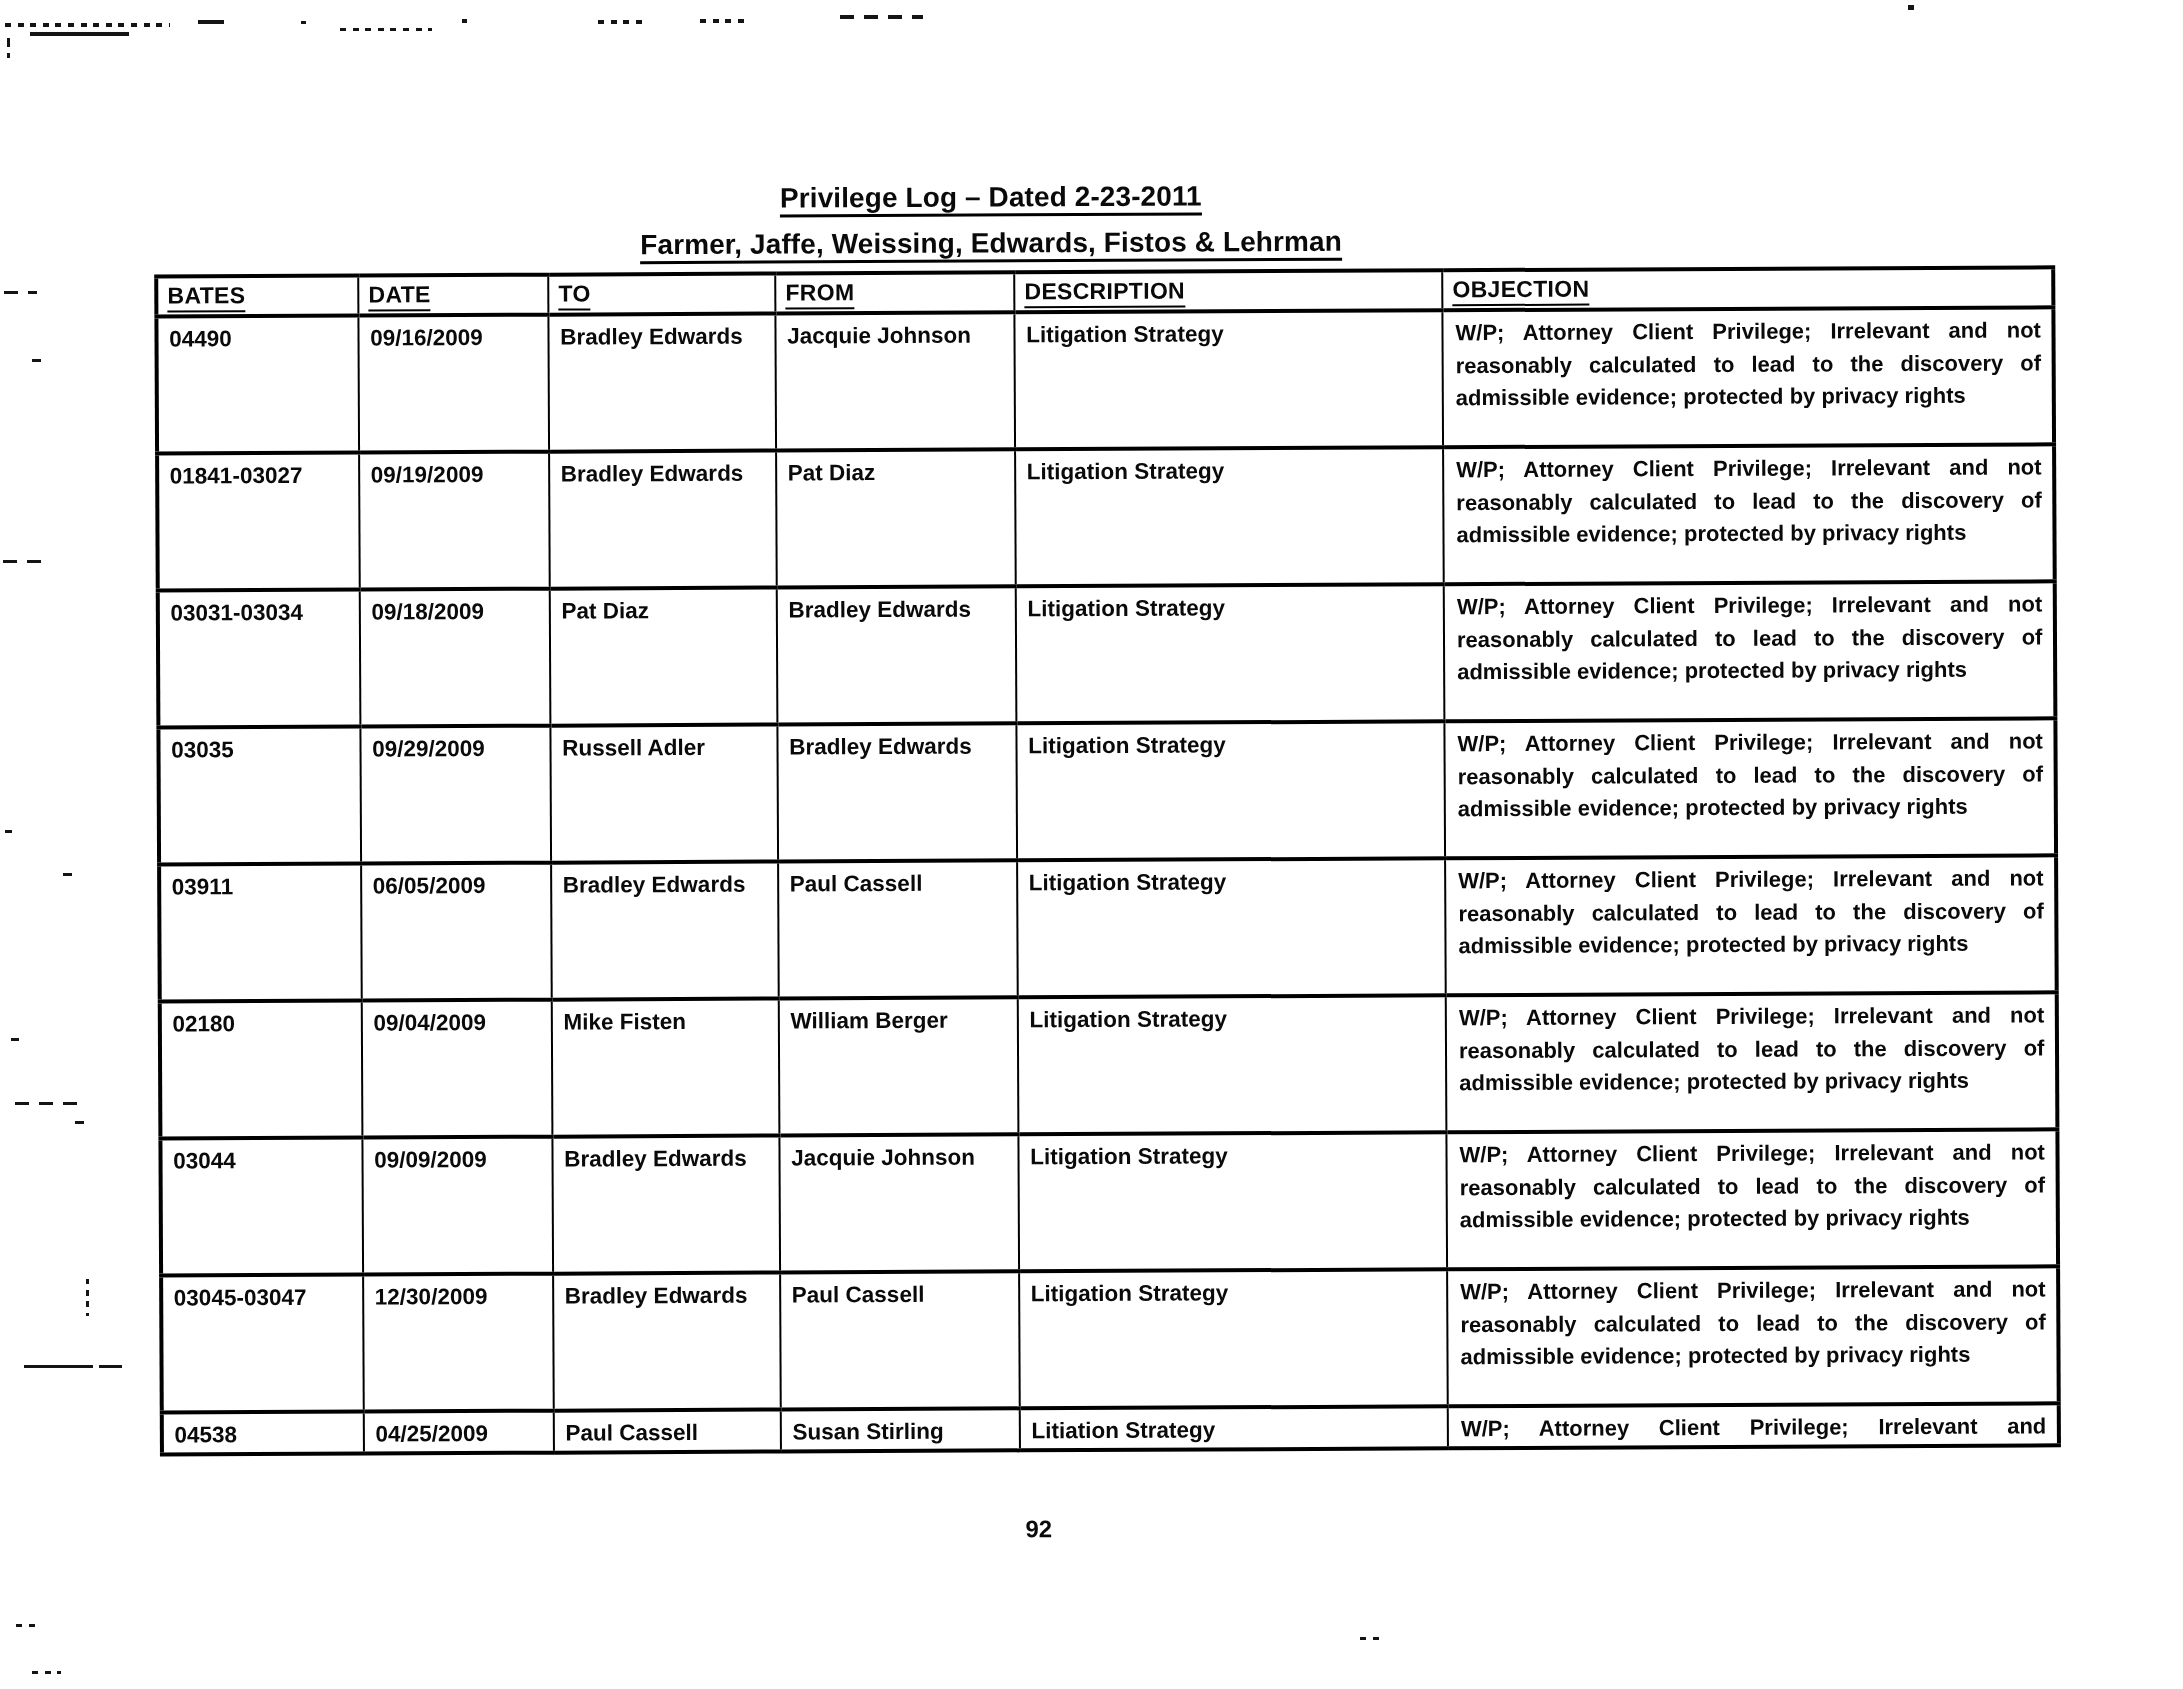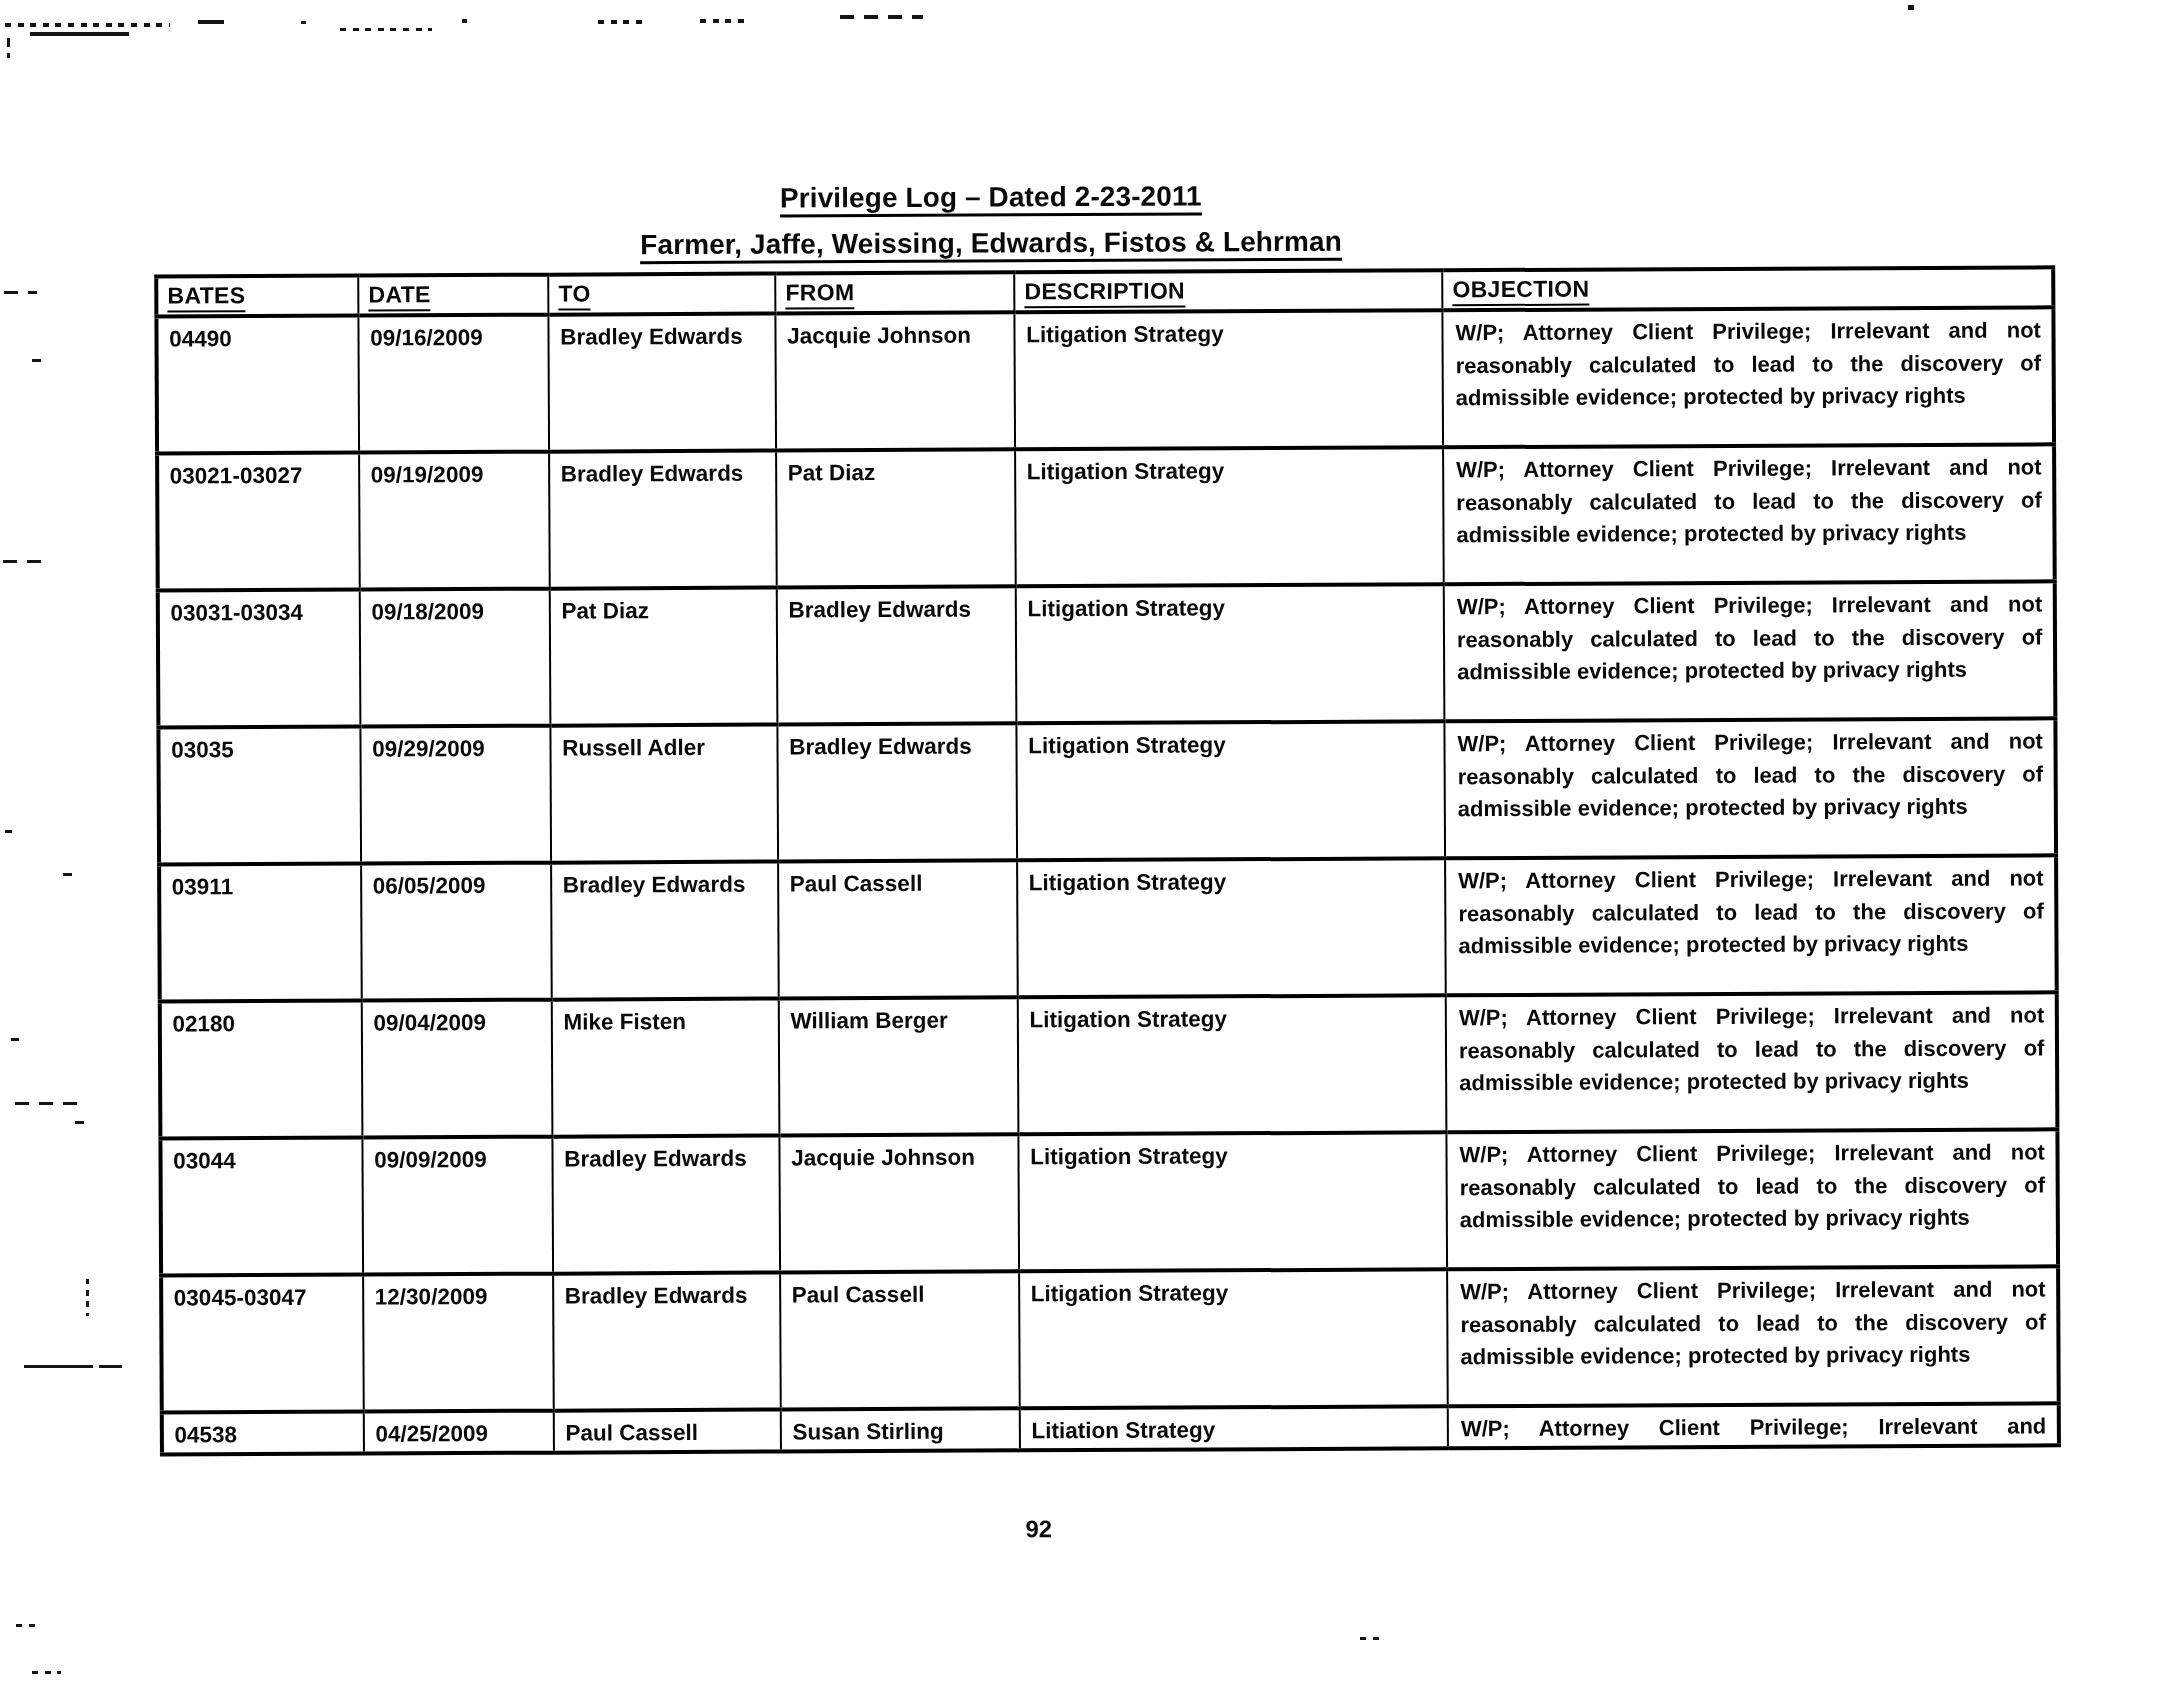--- a/index.html
+++ b/index.html
@@ -154,21 +154,21 @@
       <tbody id="log-body">
           <tr>
     <td>04490</td>
     <td>09/16/2009</td>
     <td>Bradley Edwards</td>
     <td>Jacquie Johnson</td>
     <td>Litigation Strategy</td>
     <td class="objection">W/P; Attorney Client Privilege; Irrelevant and not reasonably calculated to lead to the discovery of admissible evidence; protected by privacy rights</td>
   </tr>
           <tr>
-    <td>03021-03027</td>
+    <td>01841-03027</td>
     <td>09/19/2009</td>
     <td>Bradley Edwards</td>
     <td>Pat Diaz</td>
     <td>Litigation Strategy</td>
     <td class="objection">W/P; Attorney Client Privilege; Irrelevant and not reasonably calculated to lead to the discovery of admissible evidence; protected by privacy rights</td>
   </tr>
           <tr>
     <td>03031-03034</td>
     <td>09/18/2009</td>
     <td>Pat Diaz</td>

